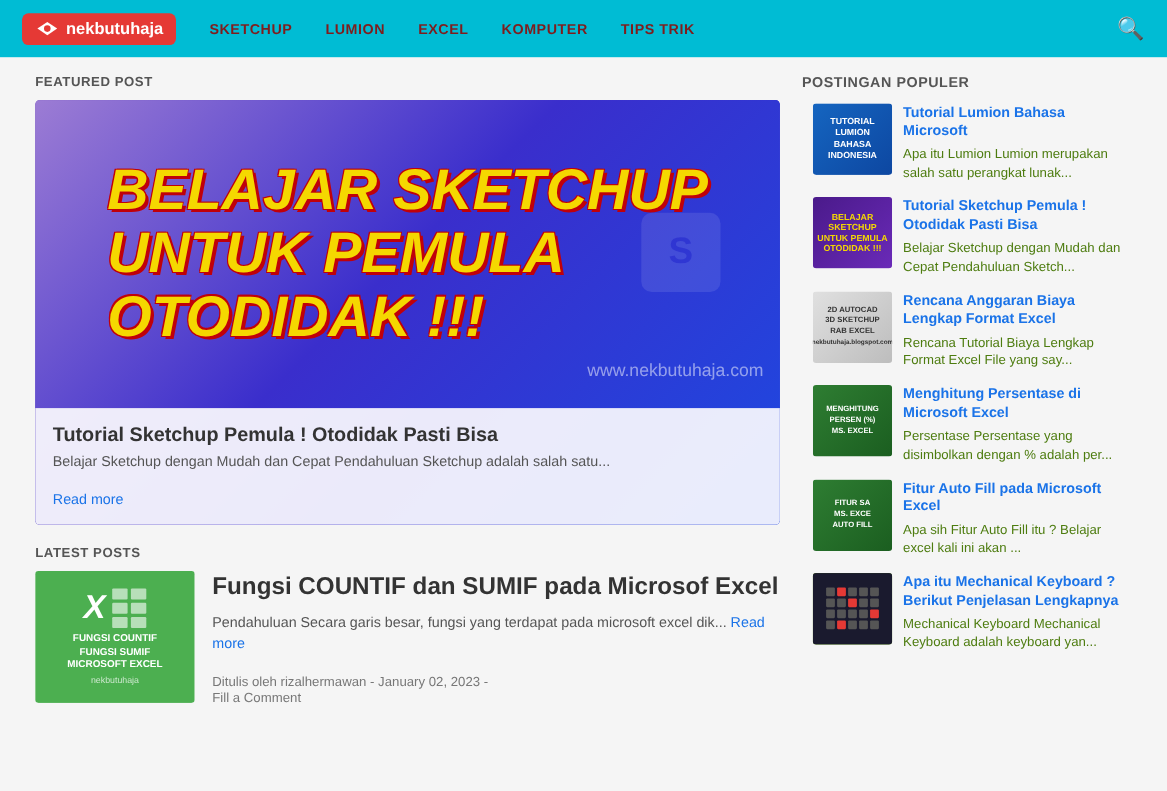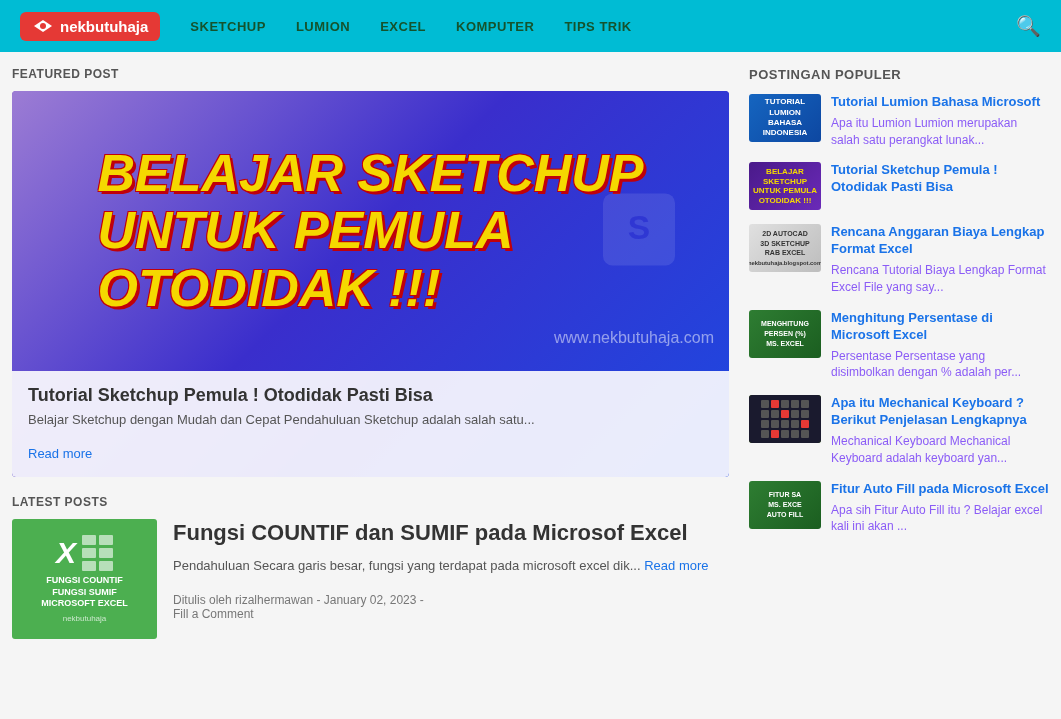--- a/index.html
+++ b/index.html
@@ -30,40 +30,40 @@
       width: 22px;
       height: 16px;
       display: inline-block;
     }
     nav {
       display: flex;
       gap: 30px;
       flex: 1;
     }
     nav a {
-      color: #14532d;
+      color: #7f1d1d;
       text-decoration: none;
       font-size: 13px;
       font-weight: bold;
       letter-spacing: 0.5px;
     }
     .search-icon-header {
       color: #333;
       font-size: 20px;
       cursor: pointer;
       margin-left: auto;
     }
 
     
     .main-container {
       max-width: 1061px;
       margin: 0 auto;
       display: flex;
       gap: 20px;
-      padding: 15px 12px;
+      padding: 15px 32px;
     }
     .left-col {
       flex: 1;
       min-width: 0;
     }
     .right-col {
       width: 300px;
       flex-shrink: 0;
     }
 
@@ -195,25 +195,26 @@
       letter-spacing: 0.5px;
     }
     .popular-item {
       display: flex;
       gap: 10px;
       margin-bottom: 14px;
       align-items: flex-start;
     }
     .popular-thumb {
       width: 72px;
-      height: 48px;
+      height: 65px;
       flex-shrink: 0;
       border-radius: 3px;
       overflow: hidden;
       background: #4d7c0f;
+      margin-left: 10px;
     }
     .pop-thumb-lumion {
       background: linear-gradient(135deg, #1565c0, #0d47a1);
       width: 100%;
       height: 100%;
       display: flex;
       align-items: center;
       justify-content: center;
       flex-direction: column;
     }
@@ -309,21 +310,21 @@
     .popular-info h4 {
       font-size: 13px;
       font-weight: bold;
       color: #1a73e8;
       line-height: 1.3;
       margin-bottom: 4px;
       cursor: pointer;
     }
     .popular-info p {
       font-size: 12px;
-      color: #8b5cf6;
+      color: #4d7c0f;
       line-height: 1.4;
     }
 
     
     .post-thumb-countif-full {
       background: #4caf50;
       width: 100%;
       height: 100%;
       display: flex;
       flex-direction: column;
@@ -471,20 +472,21 @@
     </div>
 
     <div class="popular-item">
       <div class="popular-thumb">
         <div class="pop-thumb-sketchup">
           <span>BELAJAR SKETCHUP<br>UNTUK PEMULA<br>OTODIDAK !!!</span>
         </div>
       </div>
       <div class="popular-info">
         <h4>Tutorial Sketchup Pemula ! Otodidak Pasti Bisa</h4>
+        <p>Belajar Sketchup dengan Mudah dan Cepat Pendahuluan Sketch...</p>
       </div>
     </div>
 
     <div class="popular-item">
       <div class="popular-thumb">
         <div class="pop-thumb-rab">
           <span>2D AUTOCAD<br>3D SKETCHUP<br>RAB EXCEL<br><small>nekbutuhaja.blogspot.com</small></span>
         </div>
       </div>
       <div class="popular-info">
@@ -495,20 +497,32 @@
 
     <div class="popular-item">
       <div class="popular-thumb">
         <div class="pop-thumb-excel">
           <span>MENGHITUNG<br>PERSEN (%)<br>MS. EXCEL</span>
         </div>
       </div>
       <div class="popular-info">
         <h4>Menghitung Persentase di Microsoft Excel</h4>
         <p>Persentase Persentase yang disimbolkan dengan % adalah per...</p>
+      </div>
+    </div>
+
+    <div class="popular-item">
+      <div class="popular-thumb">
+        <div class="pop-thumb-autofill">
+          <span>FITUR SA<br>MS. EXCE<br>AUTO FILL</span>
+        </div>
+      </div>
+      <div class="popular-info">
+        <h4>Fitur Auto Fill pada Microsoft Excel</h4>
+        <p>Apa sih Fitur Auto Fill itu ? Belajar excel kali ini akan ...</p>
       </div>
     </div>
 
     <div class="popular-item">
       <div class="popular-thumb">
         <div class="pop-thumb-keyboard">
           <div class="keyboard-visual">
             <div class="key"></div>
               <div class="key lit"></div>
               <div class="key"></div>
@@ -531,26 +545,14 @@
               <div class="key"></div>
           </div>
         </div>
       </div>
       <div class="popular-info">
         <h4>Apa itu Mechanical Keyboard ? Berikut Penjelasan Lengkapnya</h4>
         <p>Mechanical Keyboard Mechanical Keyboard adalah keyboard yan...</p>
       </div>
     </div>
 
-    <div class="popular-item">
-      <div class="popular-thumb">
-        <div class="pop-thumb-autofill">
-          <span>FITUR SA<br>MS. EXCE<br>AUTO FILL</span>
-        </div>
-      </div>
-      <div class="popular-info">
-        <h4>Fitur Auto Fill pada Microsoft Excel</h4>
-        <p>Apa sih Fitur Auto Fill itu ? Belajar excel kali ini akan ...</p>
-      </div>
-    </div>
-
   </div>
 </div>
 
 </body></html>

